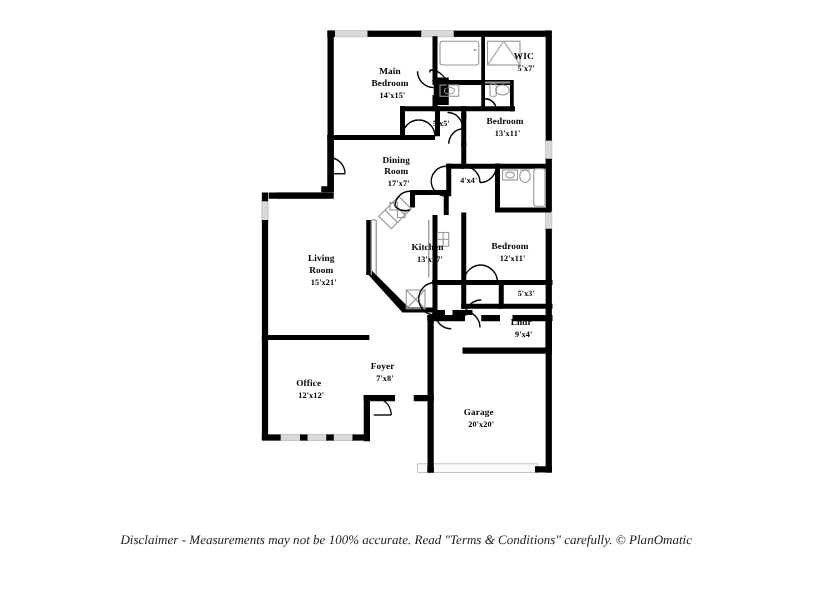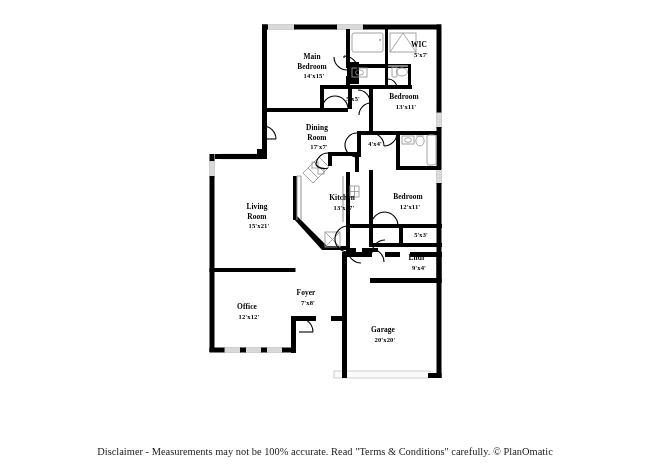--- a/index.html
+++ b/index.html
@@ -52,21 +52,22 @@
     display: flex;
     align-items: flex-start;
     justify-content: center;
   }
   #disclaimer-text {
     font-family: "Liberation Serif", serif;
     font-size: 10.4px;
     color: #1a1a1a;
     letter-spacing: 0.02px;
     white-space: nowrap;
-    margin-top: 22px;
+    margin-top: 3px;
+    font-style: italic;
   }
 </style>
 </head>
 <body>
 
 <div id="floorplan-app">
 
   <div id="plan-canvas-wrap">
     <svg id="plan-svg" viewBox="0 0 650 420" xmlns="http://www.w3.org/2000/svg">
 

